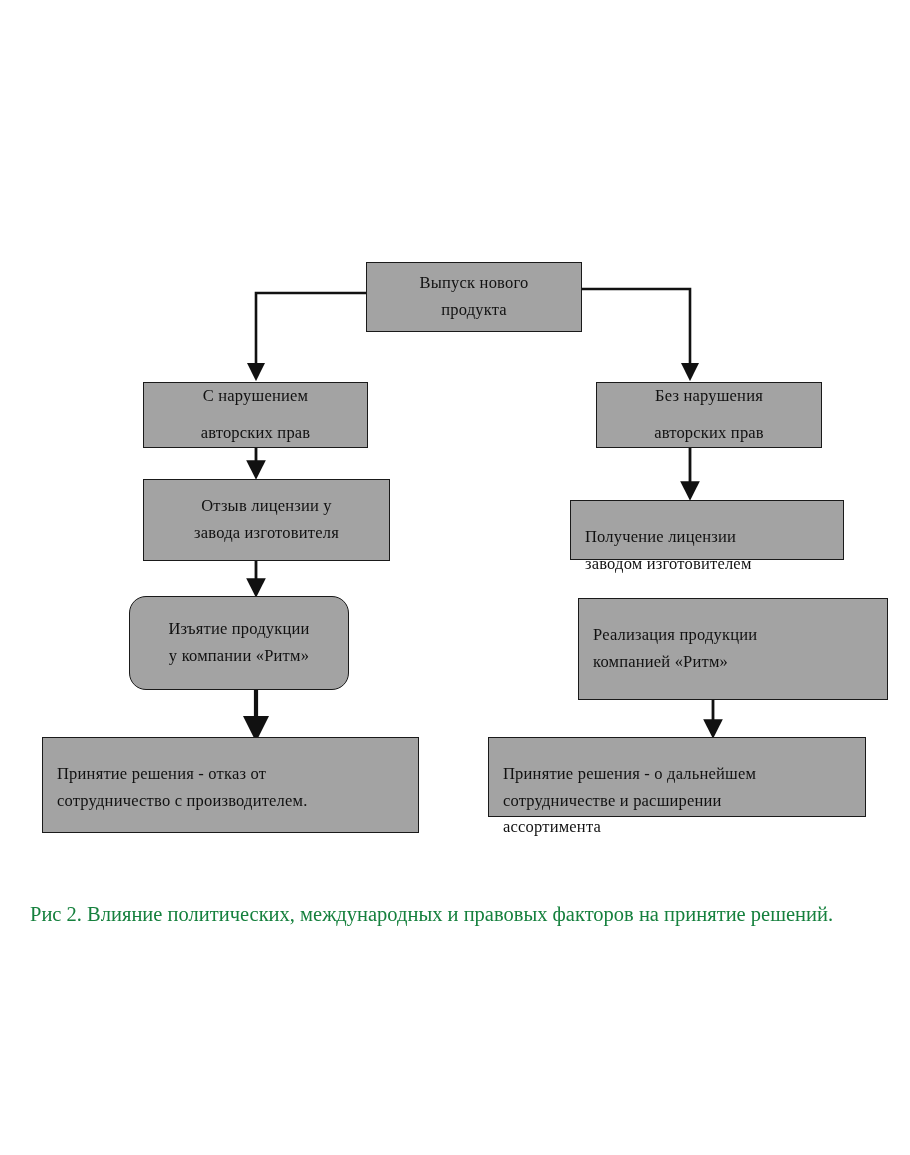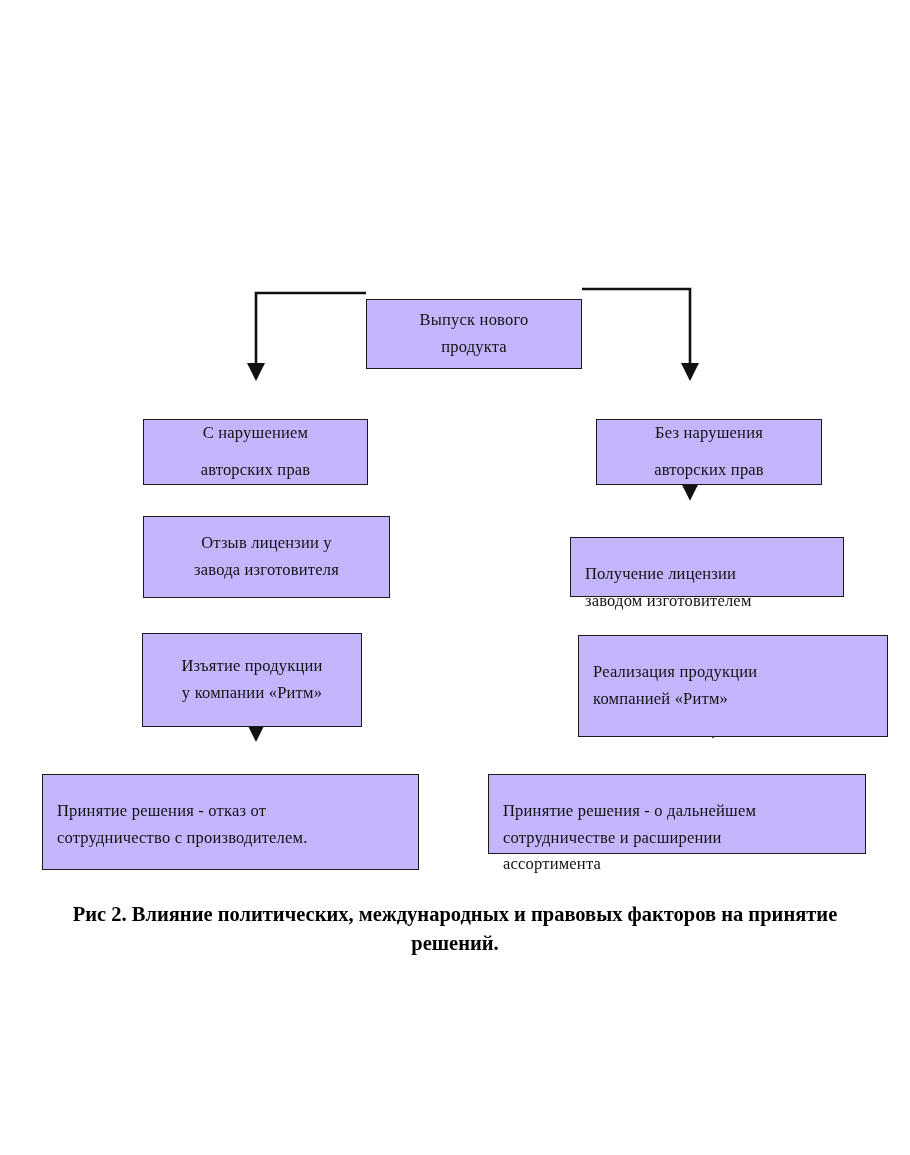--- a/index.html
+++ b/index.html
@@ -28,27 +28,26 @@
     left: 0;
     top: 0;
     width: 910px;
     height: 1155px;
     pointer-events: none;
   }
 
   .node {
     position: absolute;
     box-sizing: border-box;
-    background: #c4b5fd;
+    background: #a3a3a3;
     border: 1.6px solid #1a1a1a;
     display: flex;
     flex-direction: column;
     justify-content: center;
     z-index: 2;
-    margin-top: 37px;
   }
   .node .line {
     font-size: 16.5px;
     line-height: 1.62;
     white-space: nowrap;
     letter-spacing: 0.2px;
   }
   .node.center .line {
     text-align: center;
     padding: 0 8px;
@@ -59,40 +58,40 @@
   }
   .node.leftal .line {
     text-align: left;
     padding-left: 14px;
   }
 
   
   #node-root        { left: 366px; top: 262px; width: 216px; height: 70px; }
   #node-left-1      { left: 143px; top: 382px; width: 225px; height: 66px; justify-content: space-between; }
   #node-left-2      { left: 143px; top: 479px; width: 247px; height: 82px; }
-  #node-left-3      { left: 142px; top: 596px; width: 220px; height: 94px; }
+  #node-left-3      { left: 129px; top: 596px; width: 220px; height: 94px; border-radius: 17px; }
   #node-left-4      { left: 42px;  top: 737px; width: 377px; height: 96px; }
   #node-right-1     { left: 596px; top: 382px; width: 226px; height: 66px; justify-content: space-between; }
   #node-right-2     { left: 570px; top: 500px; width: 274px; height: 60px; }
   #node-right-3     { left: 578px; top: 598px; width: 310px; height: 102px; }
   #node-right-4     { left: 488px; top: 737px; width: 378px; height: 80px; }
 
   #node-left-4 .line, #node-right-4 .line { font-size: 16.5px; }
 
   .caption {
     position: absolute;
     left: 30px;
     top: 900px;
     width: 850px;
-    text-align: center;
+    text-align: left;
     font-size: 20.5px;
-    font-weight: bold;
+    font-weight: normal;
     line-height: 1.42;
     font-family: "Liberation Serif", "DejaVu Serif", serif;
-    color: #000000;
+    color: #15803d;
   }
 </style>
 </head>
 <body>
 
 <div id="figure-root">
 
   <svg class="flow-svg" viewBox="0 0 910 1155" width="910" height="1155" aria-hidden="true">
     <defs>
       <marker id="arrow" viewBox="0 0 12 12" refX="6" refY="6" markerWidth="7" markerHeight="7" orient="auto-start-reverse">

